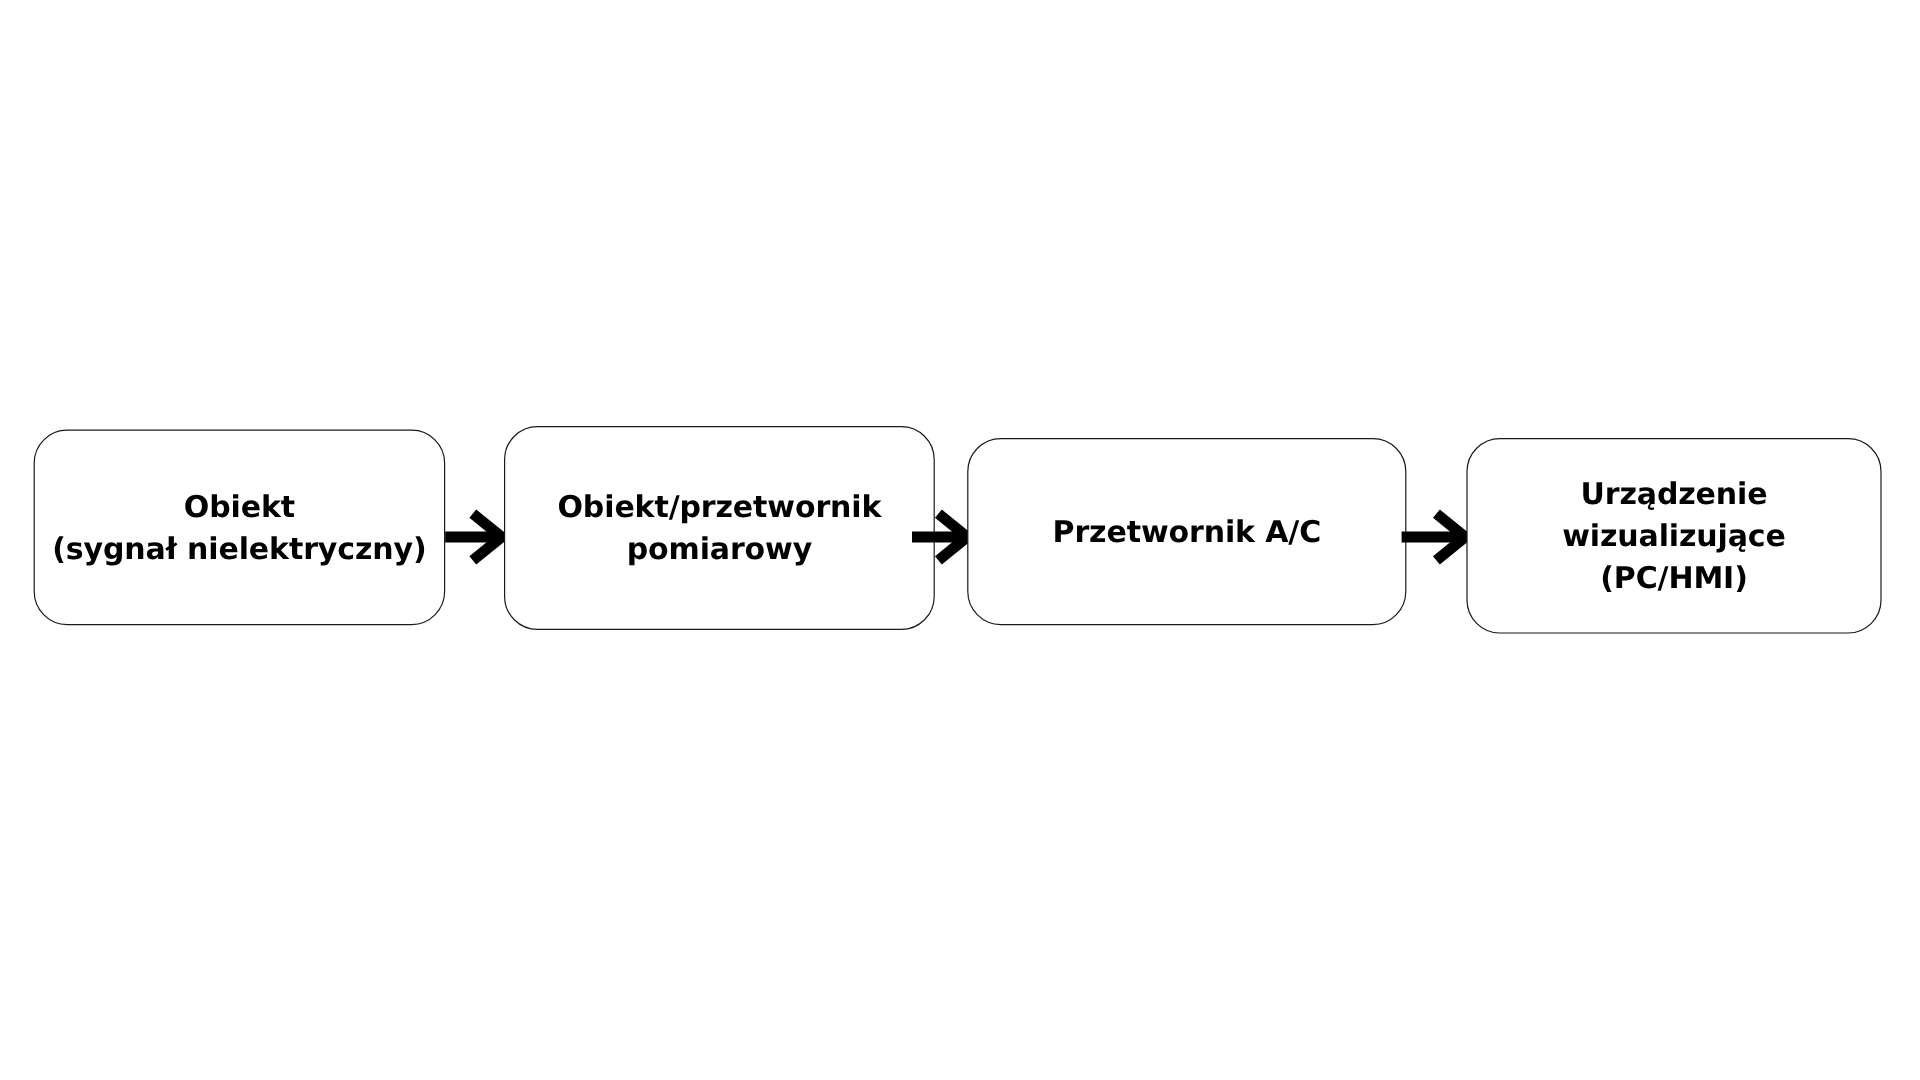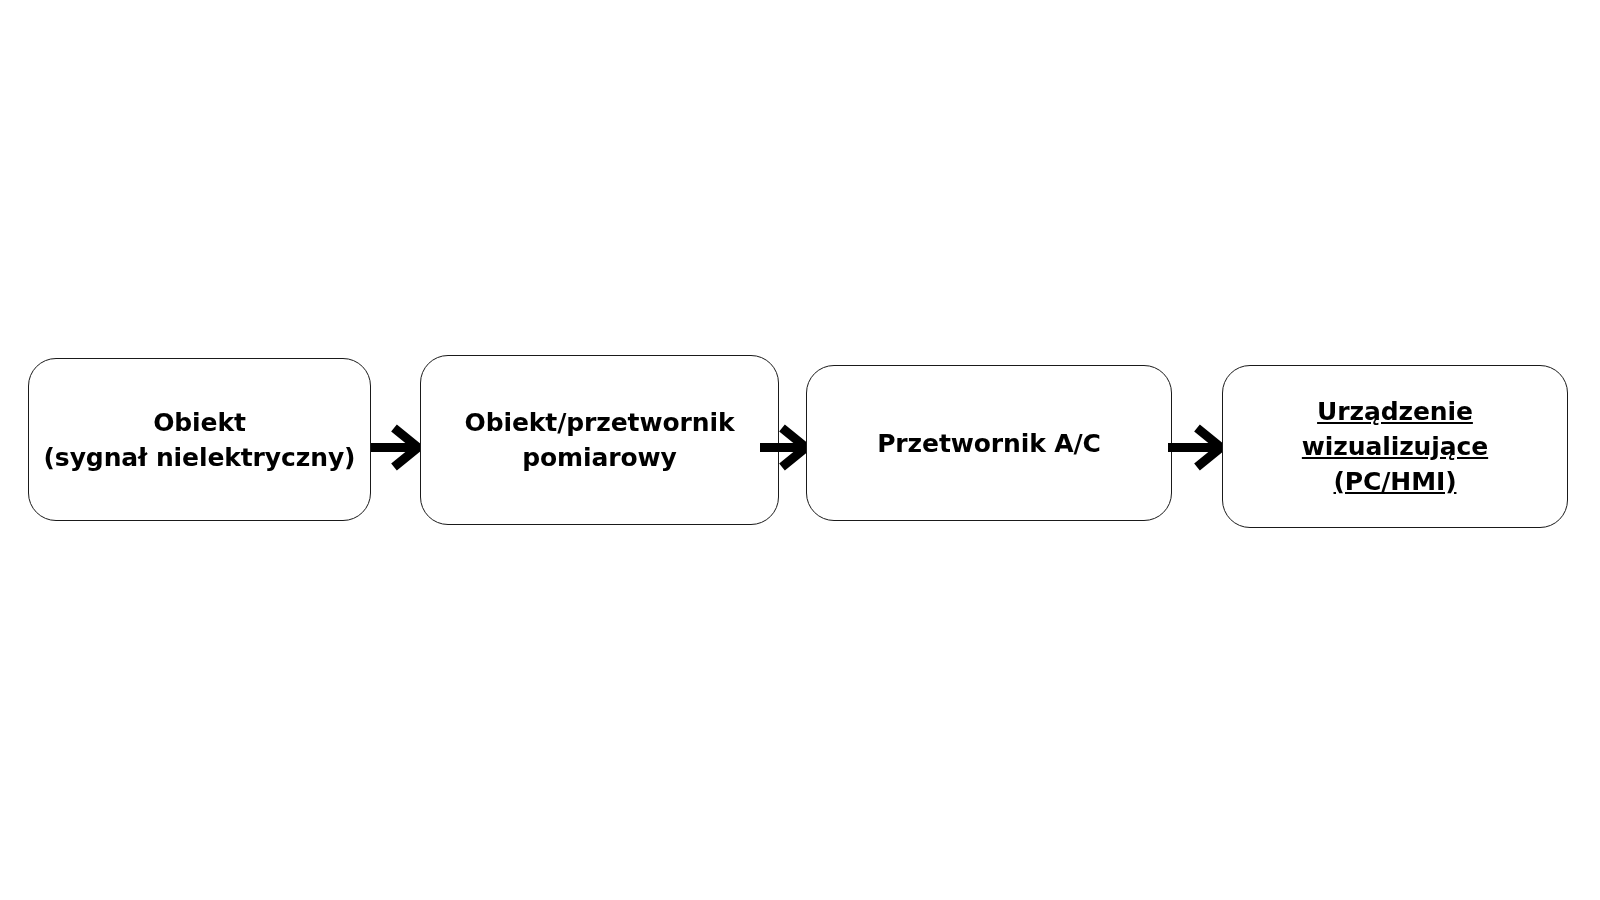--- a/index.html
+++ b/index.html
@@ -38,21 +38,21 @@
     font-weight: bold;
     line-height: 35px;
     color: #000000;
     letter-spacing: -0.1px;
     white-space: pre-line;
     padding: 0 10px;
   }
   #node-object   { left: 28px;   top: 358px; width: 343px; height: 163px; }
   #node-sensor   { left: 420px;  top: 355px; width: 359px; height: 170px; }
   #node-adc      { left: 806px;  top: 365px; width: 366px; height: 156px; }
-  #node-display  { left: 1222px; top: 365px; width: 346px; height: 163px; text-decoration: underline; }
+  #node-display  { left: 1222px; top: 365px; width: 346px; height: 163px; }
 
   .connector-svg {
     position: absolute;
     overflow: visible;
   }
   .connector-line {
     stroke: #000000;
     stroke-width: 9;
     stroke-linecap: butt;
     fill: none;

